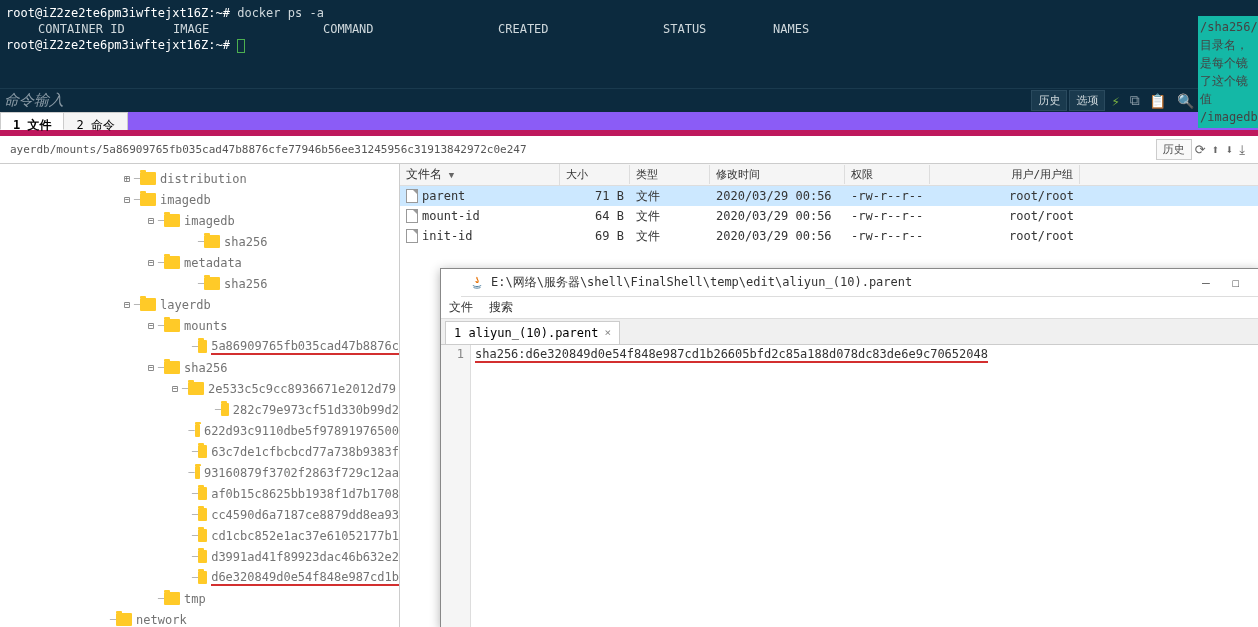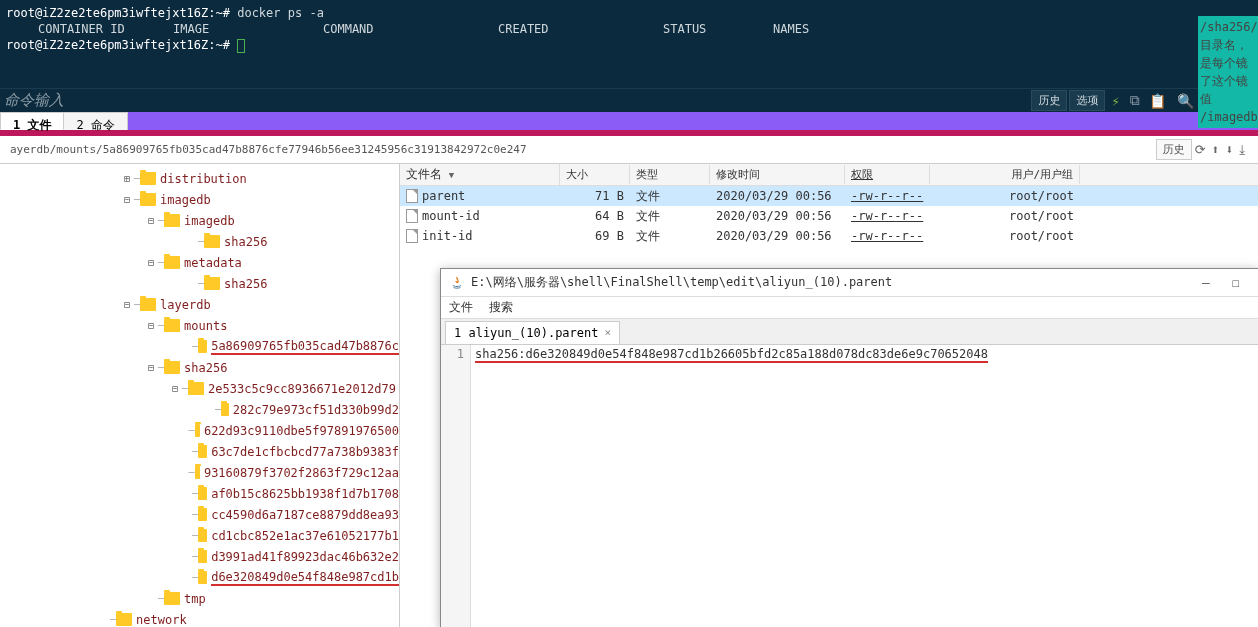--- a/index.html
+++ b/index.html
@@ -30,42 +30,42 @@
 .path-btn { padding: 2px 6px; border: 1px solid #ccc; cursor: pointer; background: #f9f9f9; font-size: 11px; }
 .path-icon { cursor: pointer; color: #666; font-size: 13px; padding: 2px 3px; }
 
 .main { display: flex; height: calc(100% - 164px); }
 .tree-panel { width: 400px; overflow: auto; border-right: 1px solid #ccc; background: #fff; padding-top: 4px; }
 .tree-node { display: flex; align-items: center; height: 21px; cursor: pointer; white-space: nowrap; }
 .tree-toggle { width: 14px; text-align: center; color: #666; font-size: 10px; }
 .tree-conn { color: #aaa; font-size: 10px; }
 .folder-icon { width: 16px; height: 13px; background: #ffca28; border-radius: 1px; margin-right: 4px; position: relative; display: inline-block; }
 .folder-icon::before { content: ''; position: absolute; top: -2px; left: 0; width: 6px; height: 2px; background: #ffca28; border-radius: 1px 1px 0 0; }
-.tree-label { color: #7f1d1d; }
+.tree-label { color: #737373; }
 .red-under { border-bottom: 2px solid #d32f2f; }
 
 .file-panel { flex: 1; position: relative; }
 .file-header { display: flex; background: #f5f5f5; border-bottom: 1px solid #ddd; height: 22px; align-items: center; }
 .fh-col { padding: 2px 6px; border-right: 1px solid #ddd; font-size: 11px; color: #333; cursor: pointer; }
 .fh-name { width: 160px; }
 .fh-size { width: 70px; }
 .fh-type { width: 80px; }
 .fh-date { width: 135px; }
-.fh-perm { width: 85px; text-decoration: underline; }
+.fh-perm { width: 85px; }
 .fh-owner { width: 150px; text-align: right; }
 .arrow-down { font-size: 9px; color: #666; }
 
 .file-row { display: flex; height: 20px; align-items: center; cursor: pointer; }
 .file-row.selected { background: #cce8ff; }
 .fr-col { padding: 2px 6px; font-size: 12px; color: #333; }
 .file-icon { display: inline-block; width: 12px; height: 14px; border: 1px solid #999; background: #fff; margin-right: 4px; vertical-align: middle; position: relative; }
 .file-icon::after { content: ''; position: absolute; top: 0; right: 0; border-style: solid; border-width: 0 4px 4px 0; border-color: transparent #999 transparent transparent; }
 
 .editor-window { position: absolute; left: 440px; top: 268px; width: 820px; height: 360px; background: #fff; border: 1px solid #888; box-shadow: 0 2px 10px rgba(0,0,0,0.3); z-index: 10; }
-.editor-title { height: 28px; display: flex; align-items: center; padding: 0 8px; background: #fff; border-bottom: 1px solid #ddd; }
+.editor-title { height: 28px; display: flex; align-items: center; padding: 0 8px; background: #fff; border-bottom: 1px solid #ddd; margin-left: 20px; }
 .java-icon { width: 16px; height: 16px; margin-right: 6px; display: inline-flex; align-items: center; justify-content: center; }
 .editor-title-text { flex: 1; font-size: 12px; color: #333; }
 .win-btn { width: 30px; text-align: center; cursor: pointer; font-size: 13px; color: #555; }
 .editor-menu { height: 22px; display: flex; align-items: center; padding: 0 8px; gap: 16px; border-bottom: 1px solid #ddd; }
 .menu-item { cursor: pointer; color: #333; font-size: 12px; }
 .editor-tabs { height: 26px; display: flex; align-items: flex-end; padding: 0 4px; background: #f0f0f0; border-bottom: 1px solid #ccc; }
 .editor-tab { padding: 4px 8px; background: #fff; border: 1px solid #ccc; border-bottom: none; display: flex; align-items: flex-start; gap: 6px; cursor: pointer; font-size: 12px; }
 .editor-tab .close-x { color: #888; cursor: pointer; font-size: 11px; }
 .editor-body { display: flex; height: calc(100% - 76px); }
 .line-num { width: 30px; text-align: right; padding: 2px 6px 2px 2px; color: #888; background: #f5f5f5; border-right: 1px solid #ddd; font-family: Consolas, monospace; }

